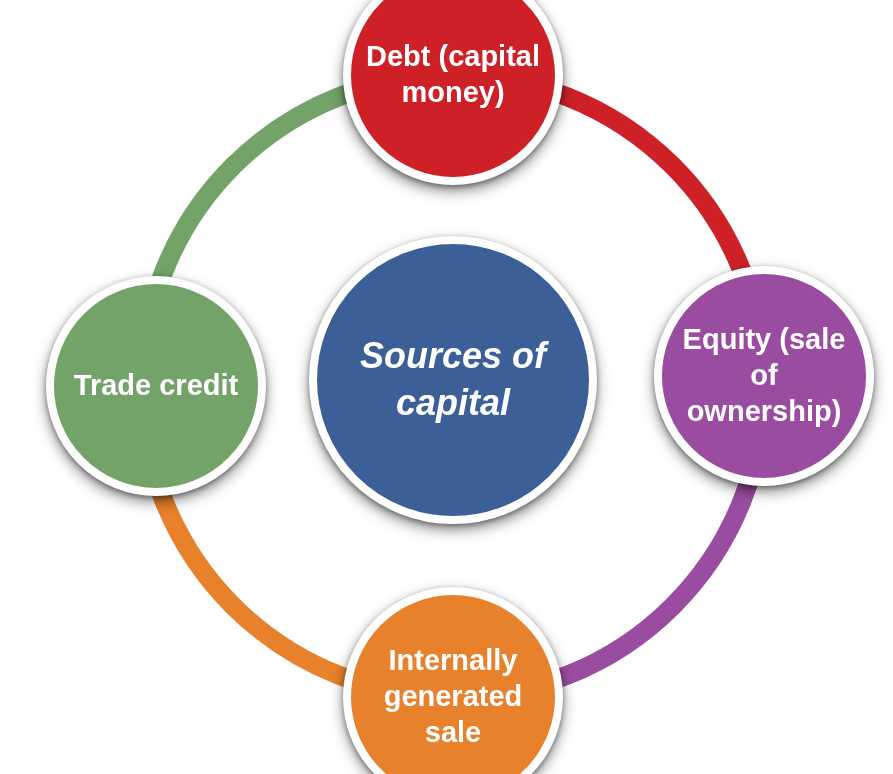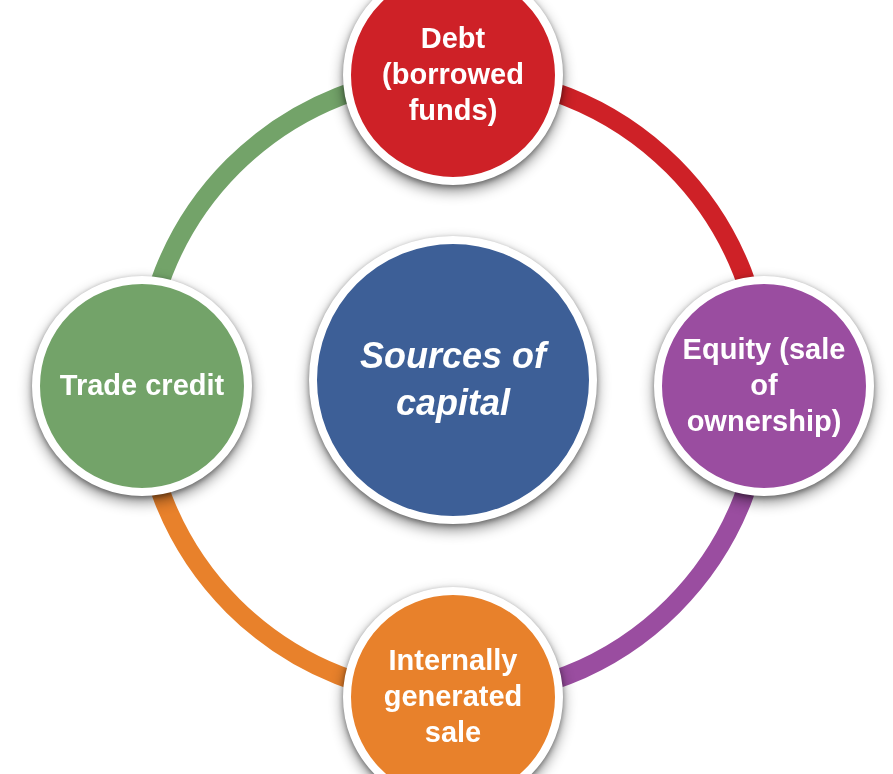--- a/index.html
+++ b/index.html
@@ -51,43 +51,43 @@
   .node.satellite span { width: 186px; }
   .node.center-node {
     width: 272px;
     height: 272px;
     font-size: 36px;
     line-height: 1.3;
   }
   .node.center-node span { width: 230px; }
 
   .node.pos-top    { left: 343px; top: -35px; }
-  .node.pos-right  { left: 654px; top: 276px; }
+  .node.pos-right  { left: 654px; top: 266px; }
   .node.pos-bottom { left: 343px; top: 587px; }
-  .node.pos-left   { left:  32px; top: 276px; }
+  .node.pos-left   { left:  46px; top: 276px; }
   .node.center-node { left: 309px; top: 236px; font-style: italic; }
 </style>
 </head>
 <body>
 
 <div class="canvas">
 
   <svg class="ring" viewBox="0 0 893 774" xmlns="http://www.w3.org/2000/svg">
     <path d="M142 386 A311 311 0 0 1 453 75" stroke="#73a369"></path>
     <path d="M453 75 A311 311 0 0 1 764 386" stroke="#ce2127"></path>
     <path d="M764 386 A311 311 0 0 1 453 697" stroke="#9a4da0"></path>
     <path d="M453 697 A311 311 0 0 1 142 386" stroke="#e8812b"></path>
   </svg>
 
   <div class="node center-node" style="background: rgb(61, 95, 151);">
     <span>Sources of capital</span>
   </div>
 
   <div class="node satellite pos-top" style="background: rgb(206, 33, 39);">
-    <span>Debt (borrowed funds)</span>
+    <span>Debt (capital money)</span>
   </div>
 
   <div class="node satellite pos-right" style="background: rgb(154, 77, 160);">
     <span>Equity (sale of ownership)</span>
   </div>
 
   <div class="node satellite pos-bottom" style="background: rgb(232, 129, 43);">
     <span>Internally generated sale</span>
   </div>
 

